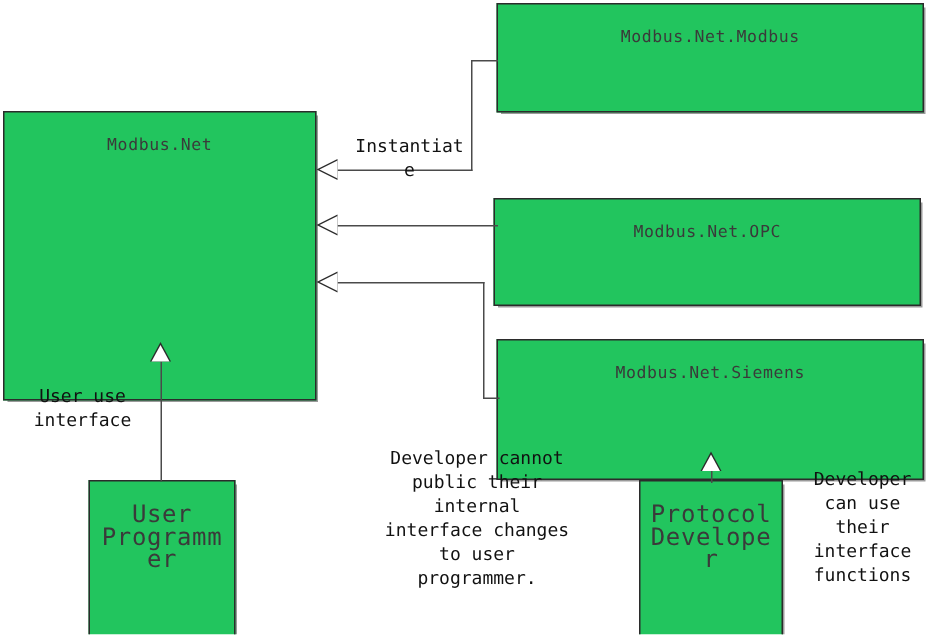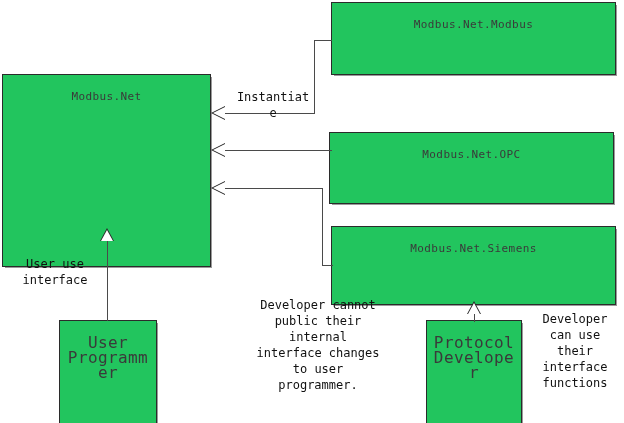--- a/index.html
+++ b/index.html
@@ -112,21 +112,21 @@
   </div>
 
   <div class="uml-box" style="left:331px; top:2px; width:285px; height:73px;">
     <div class="box-title top">Modbus.Net.Modbus</div>
   </div>
 
   <div class="uml-box" style="left:329px; top:113px; width:285px; height:72px;margin-top:19px;">
     <div class="box-title top">Modbus.Net.OPC</div>
   </div>
 
-  <div class="uml-box" style="left:331px; top:226px; width:285px; height:79px;">
+  <div class="uml-box" style="left:331px; top:226px; width:285px; height:94px;">
     <div class="box-title top">Modbus.Net.Siemens</div>
   </div>
 
   <div class="uml-box" style="left:59px; top:320px; width:98px; height:112px;">
     <div class="box-title small">User
 Programm
 er</div>
   </div>
 
   <div class="uml-box" style="left:426px; top:320px; width:96px; height:112px;">

